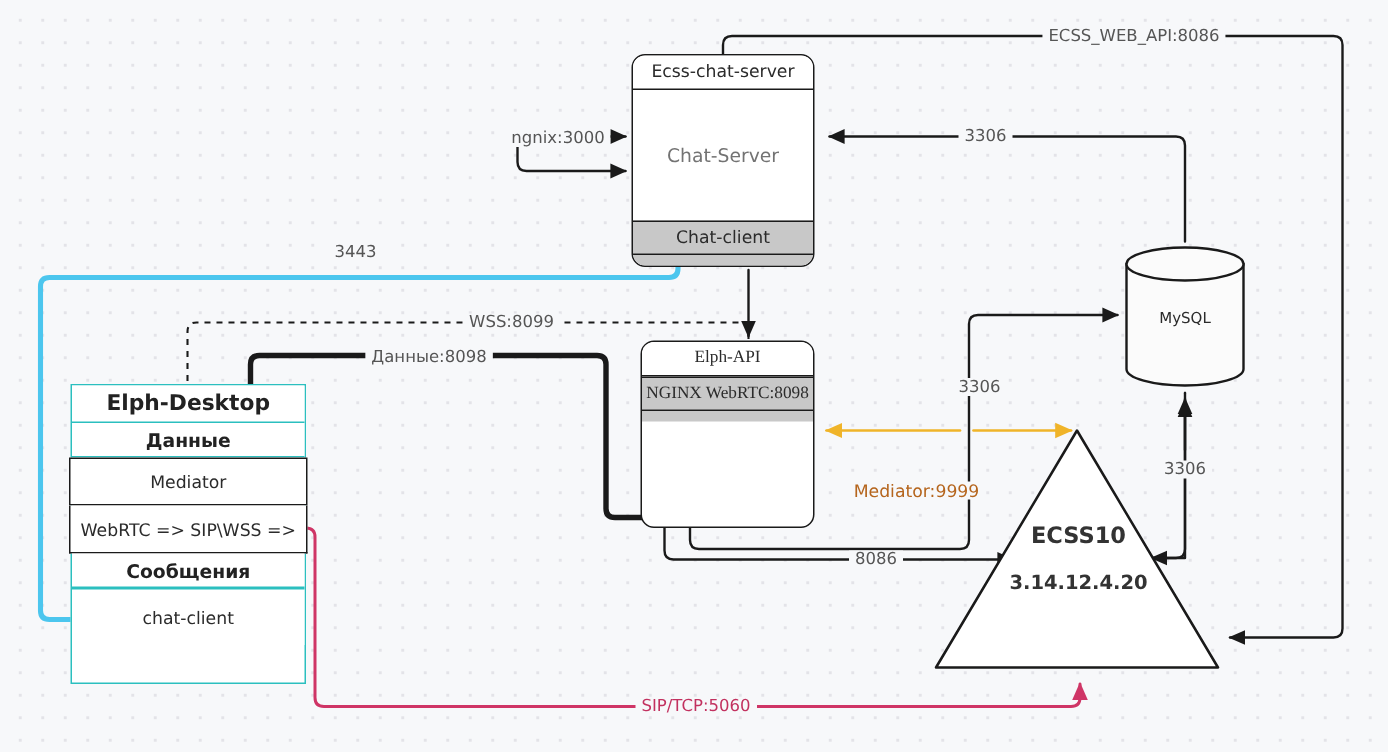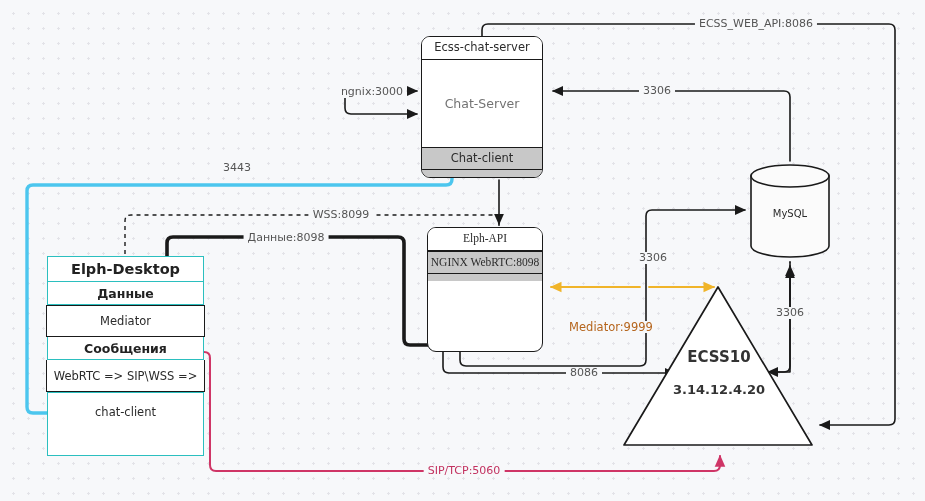--- a/index.html
+++ b/index.html
@@ -191,22 +191,22 @@
   <div class="node swim" style="left:427px;top:227px;width:116px;height:125px;font-family:Liberation Serif, serif;">
     <div class="hdr">Elph-API</div>
     <div class="foot">NGINX WebRTC:8098</div>
     <div class="foot2"></div>
   </div>
 
   <div class="node desk" style="left:47px;top:256px;width:157px;height:200px;">
     <div class="r title">Elph-Desktop</div>
     <div class="r sub">Данные</div>
     <div class="r blk">Mediator</div>
+    <div class="r blk second">WebRTC =&gt; SIP\WSS =&gt;</div>
     <div class="r sub">Сообщения</div>
-    <div class="r blk second">WebRTC =&gt; SIP\WSS =&gt;</div>
     <div class="r last">chat-client</div>
   </div>
 
   <div class="cyl-lbl" style="left:790px;top:213px;">MySQL</div>
 
   <div class="tri-t1" style="left:719px;top:357px;">ECSS10</div>
   <div class="tri-t2" style="left:719px;top:389px;">3.14.12.4.20</div>
 
   <div class="wlabel" style="left:372px;top:92px;">ngnix:3000</div>
 

